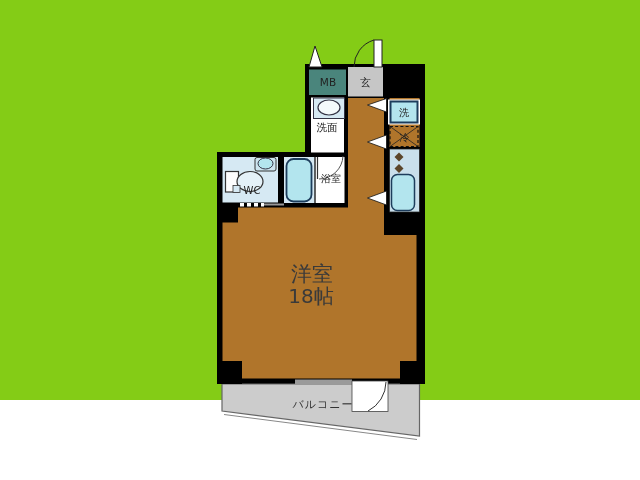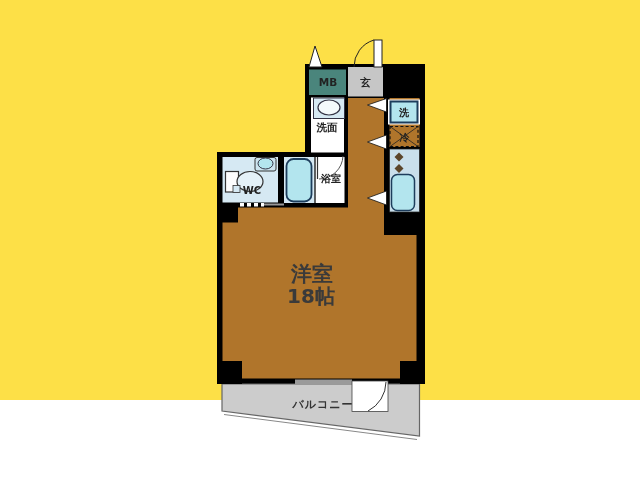--- a/index.html
+++ b/index.html
@@ -7,22 +7,21 @@
     padding: 0;
     background: #ffffff;
     width: 640px;
     height: 480px;
     overflow: hidden;
   }
   .stage {
     position: relative;
     width: 640px;
     height: 400px;
-    background: #fde047;
-    font-weight: bold;
+    background: #84cc16;
   }
   svg { display: block; }
   text {
     font-family: "DejaVu Sans", "Liberation Sans", sans-serif;
     fill: #222222;
   }
   .lbl-small  { font-size: 10.5px; }
   .lbl-tiny   { font-size: 10px; }
   .lbl-room   { font-size: 21px; fill: #3a3a3a; }
   .lbl-size   { font-size: 20px; fill: #3a3a3a; }

